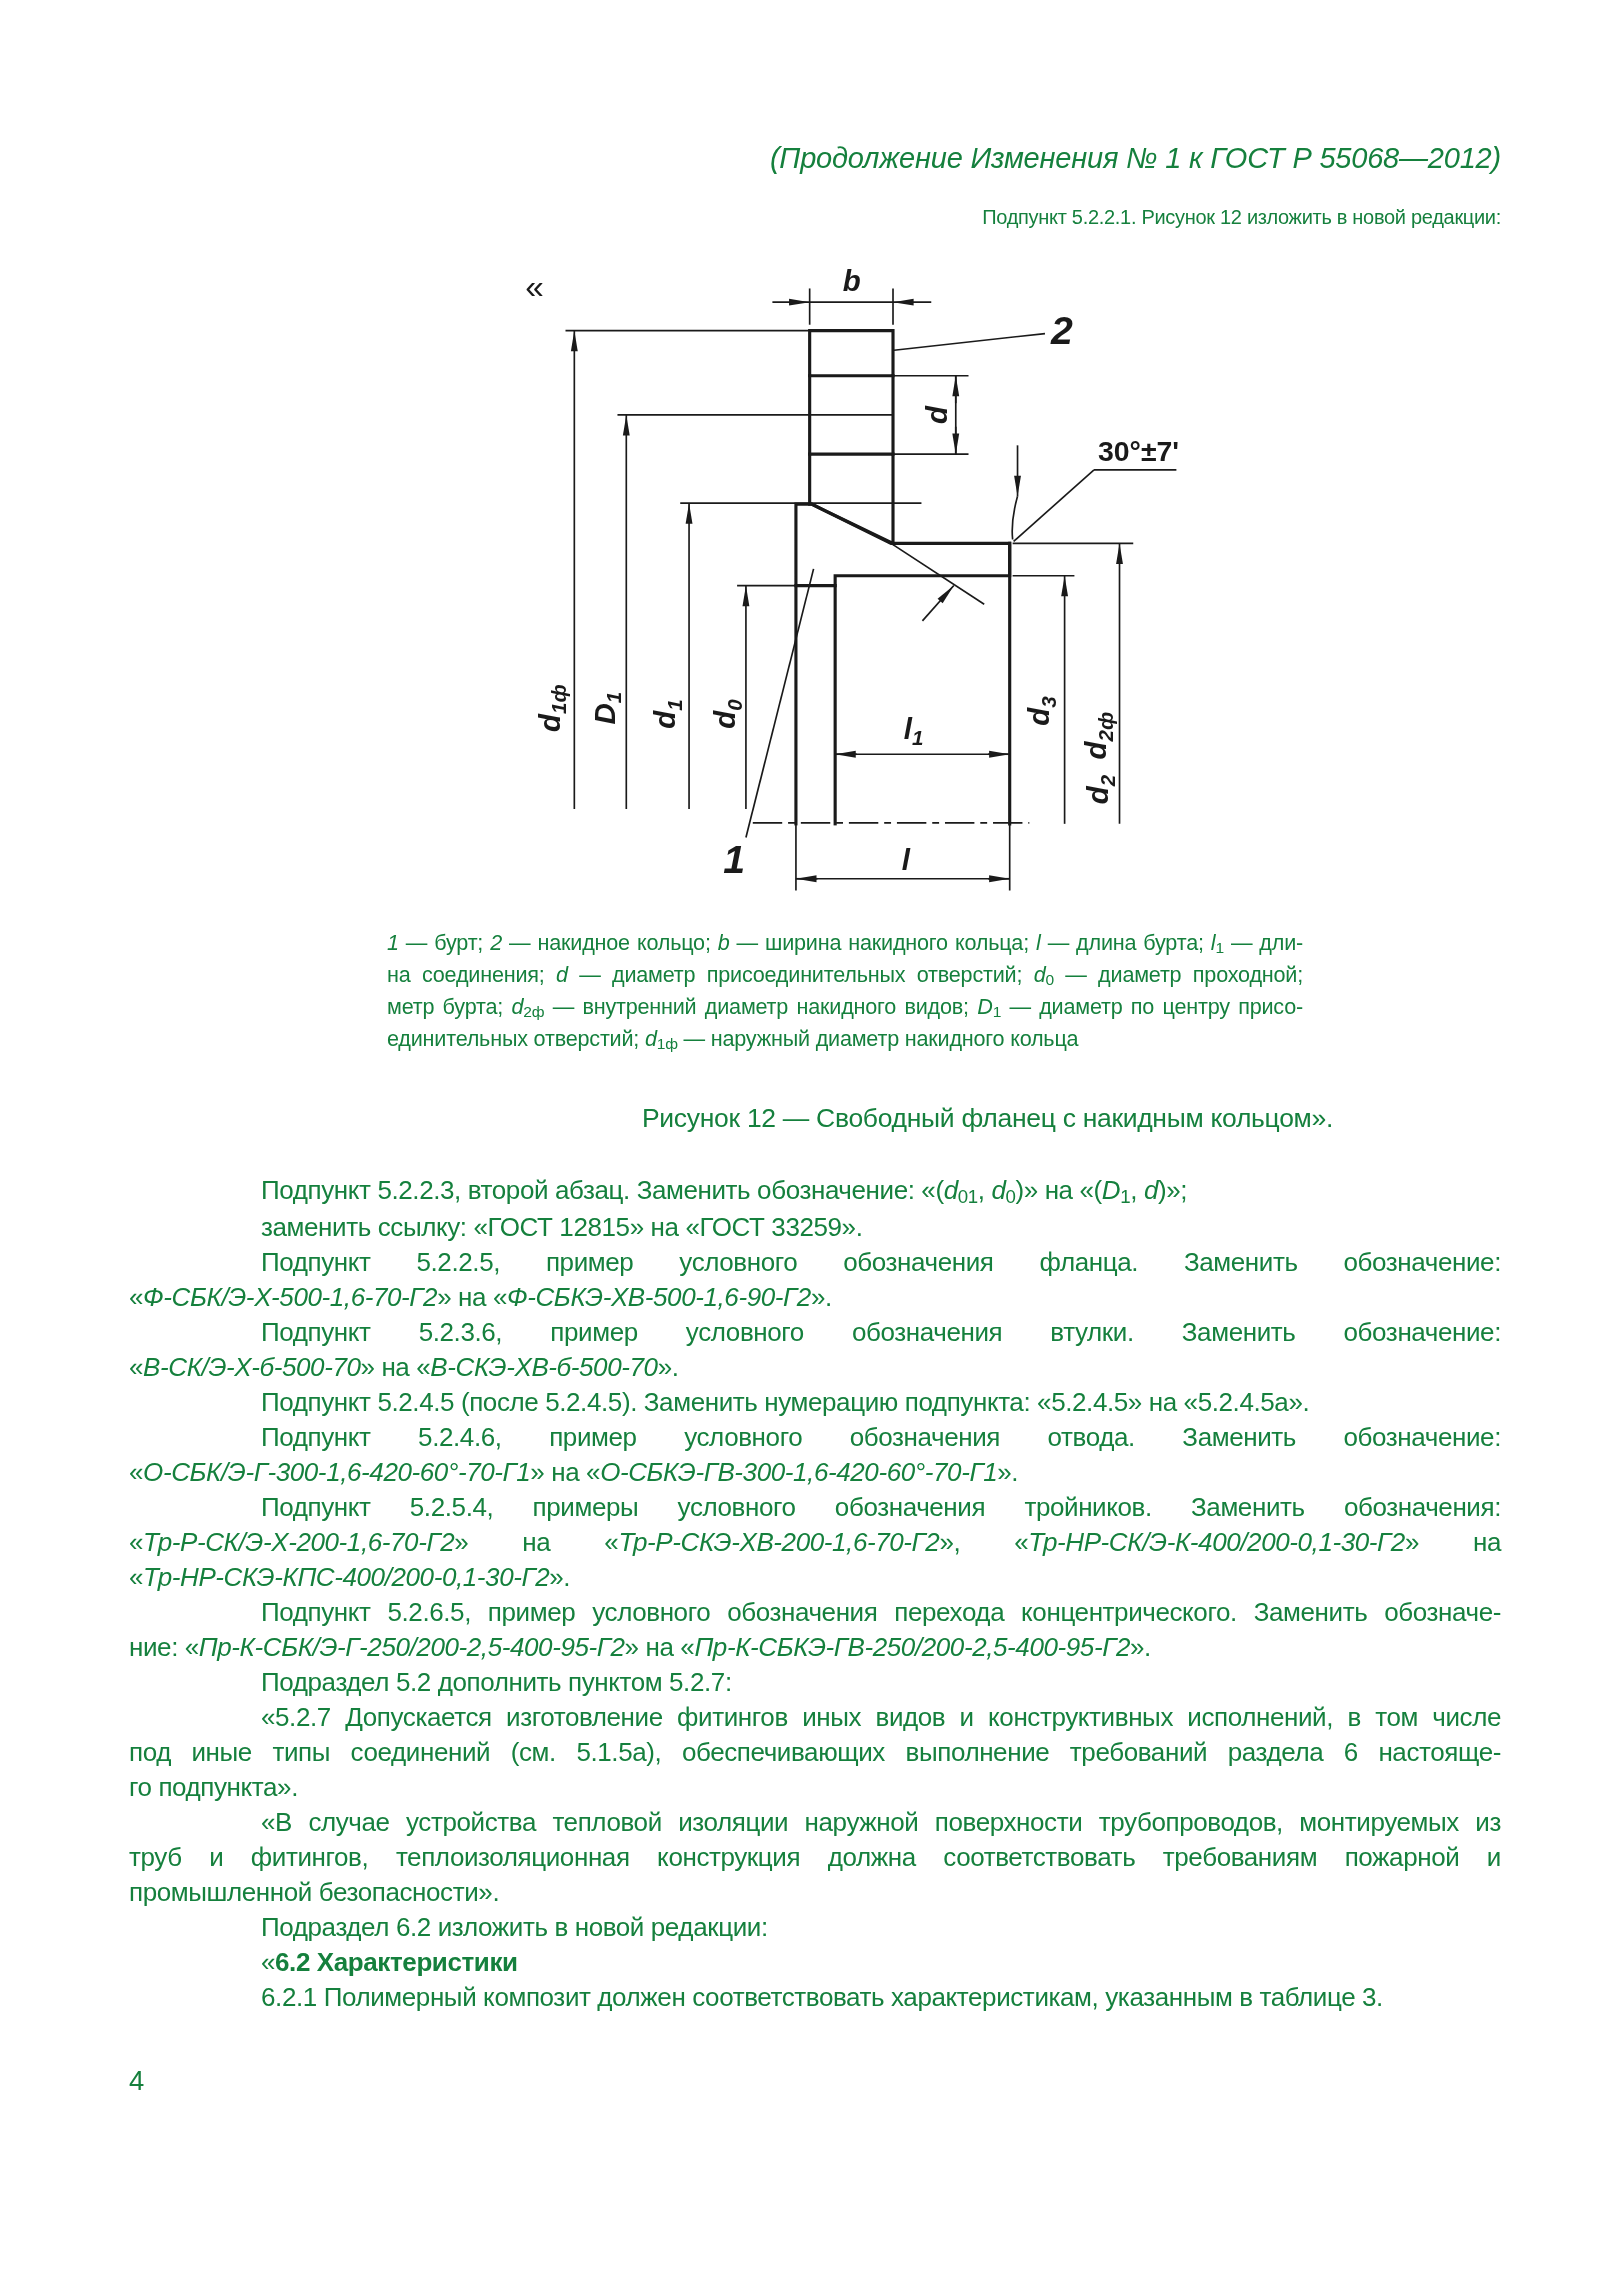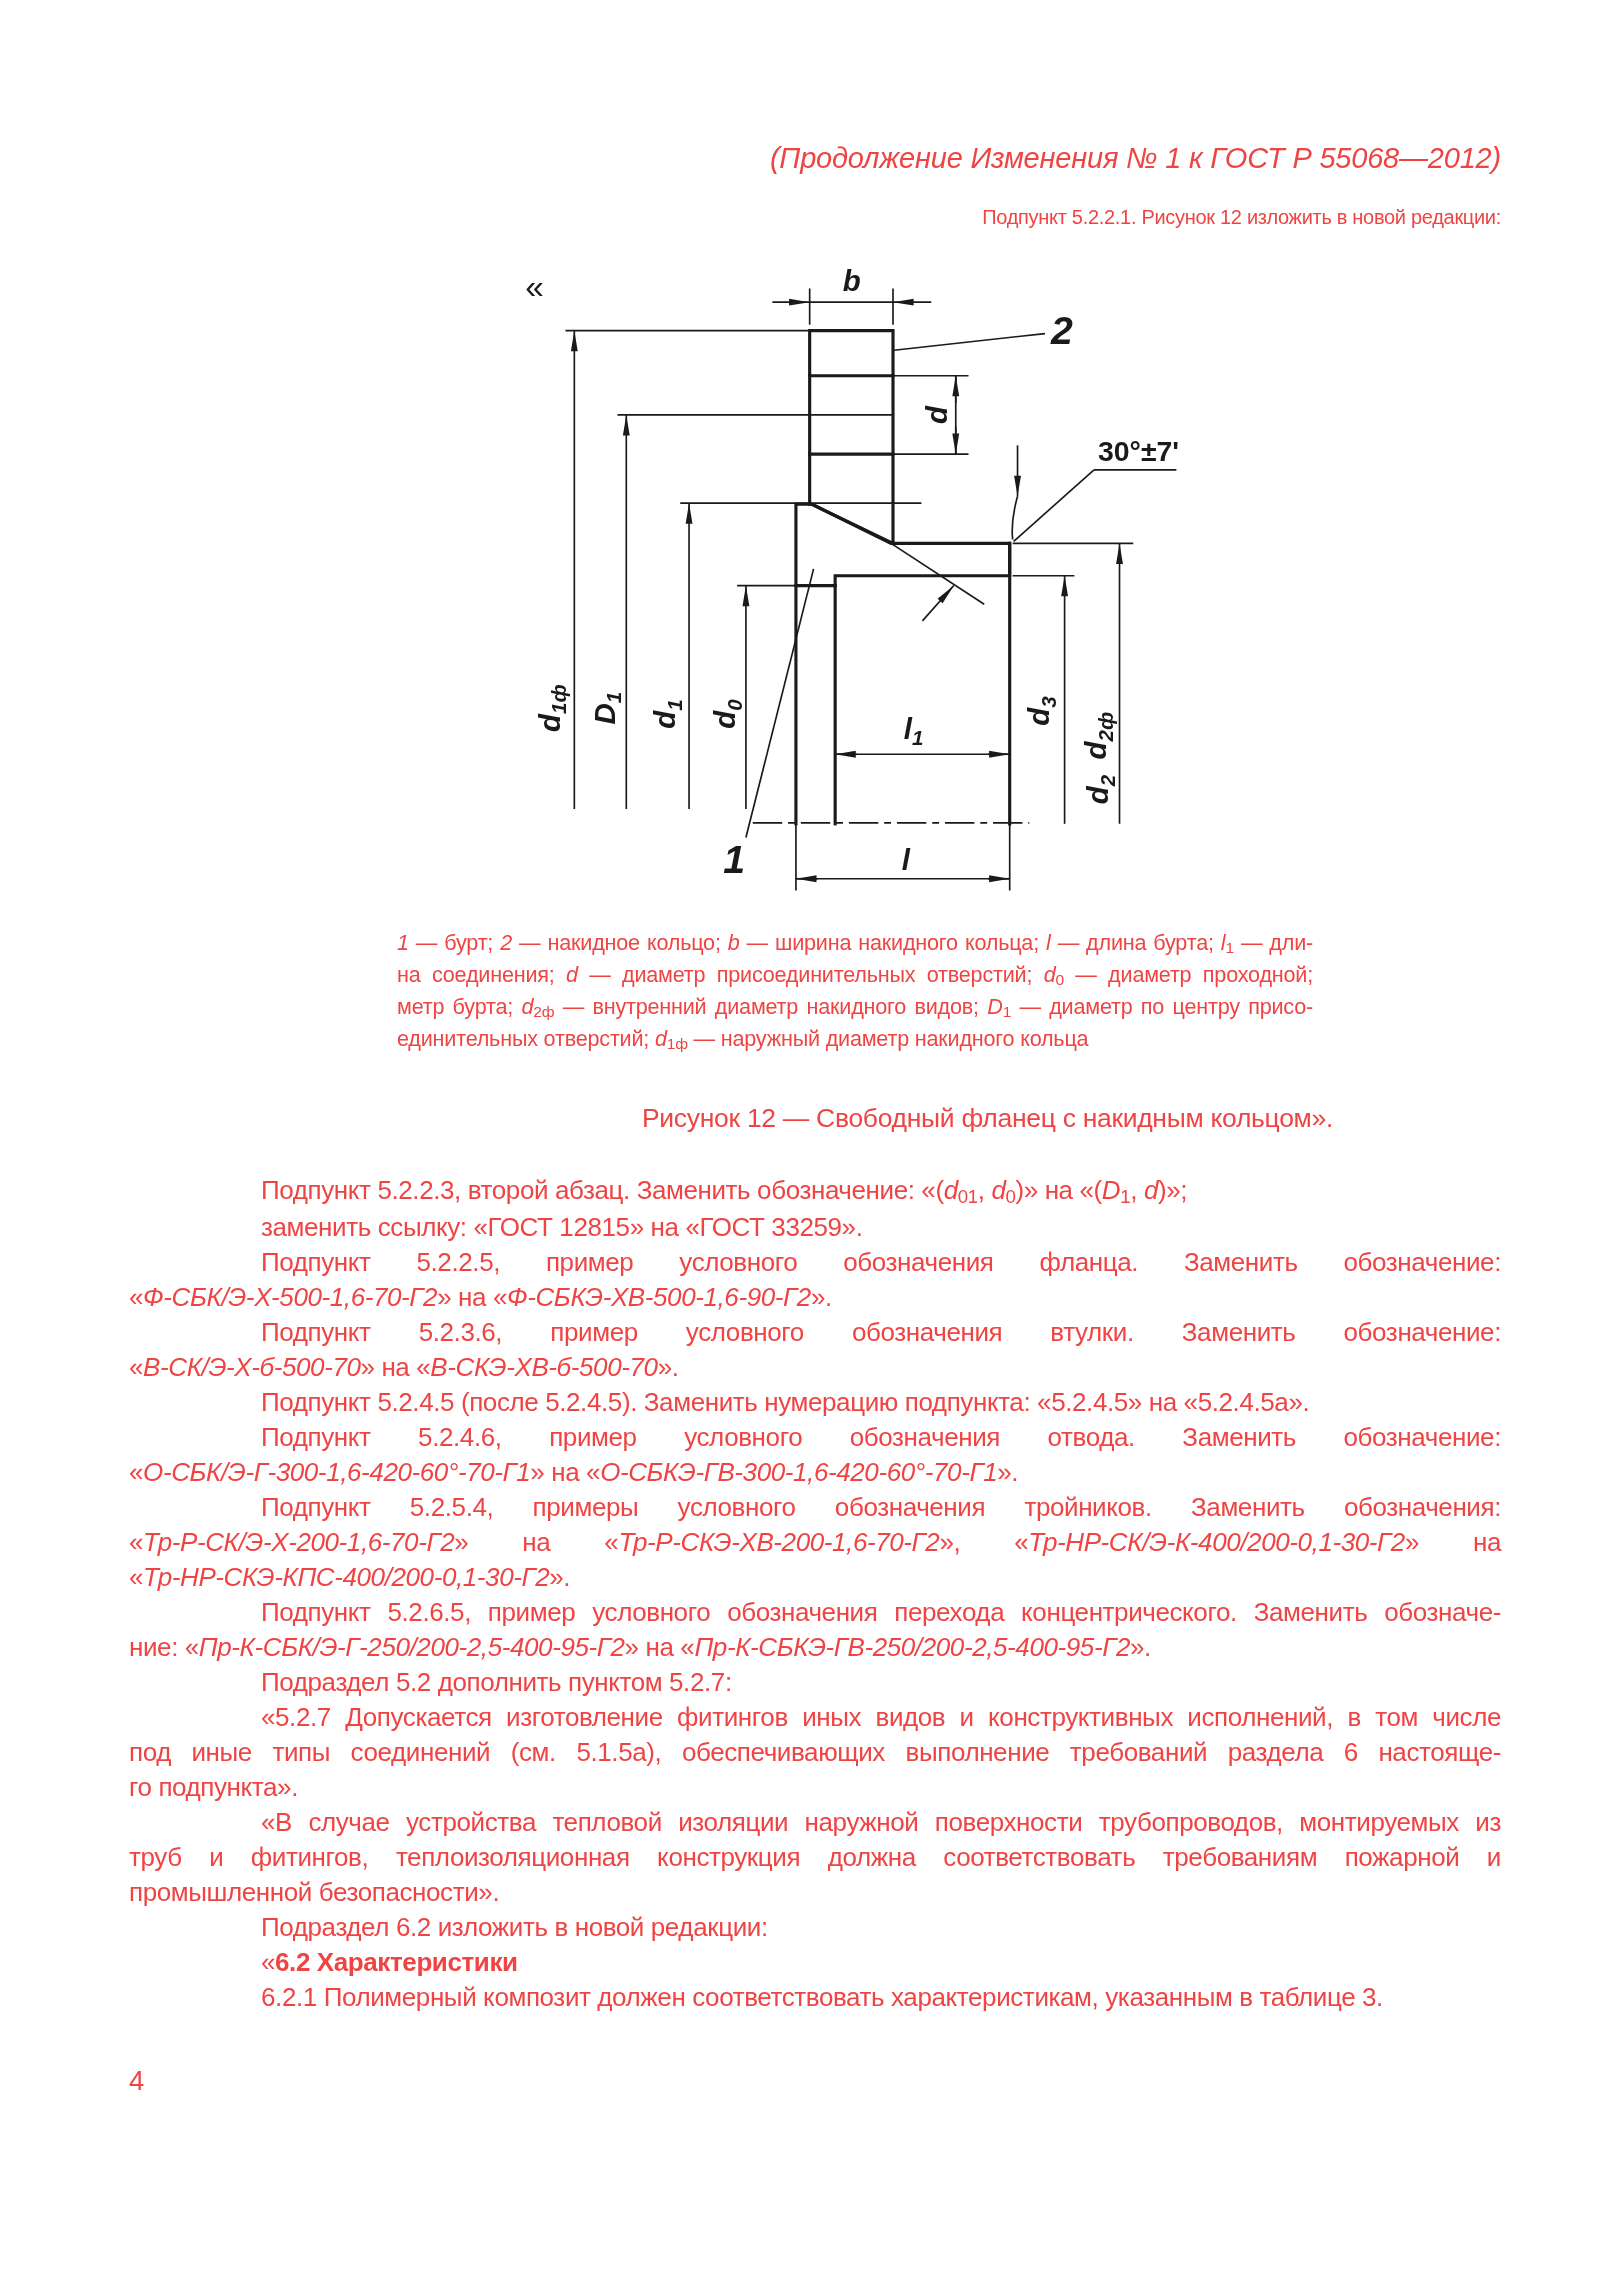--- a/index.html
+++ b/index.html
@@ -1,32 +1,32 @@
 <!DOCTYPE html>
 <html><head>
 <meta charset="utf-8">
 <style>
   html,body{margin:0;padding:0;background:#ffffff;}
   .page{
     position:relative;width:1621px;height:2293px;background:#ffffff;
-    color:#ef4444;font-family:"Liberation Sans","DejaVu Sans",sans-serif;
+    color:#15803d;font-family:"Liberation Sans","DejaVu Sans",sans-serif;
     overflow:hidden;
   }
   .running-header{
     position:absolute;top:142px;left:129px;width:1372px;
     text-align:right;font-style:italic;font-size:29px;letter-spacing:-0.2px;
   }
   .intro{
     position:absolute;top:206px;left:129px;width:1372px;
     font-size:20px;text-indent:132px;letter-spacing:-0.3px;text-align:right;
   }
   .figure-svg{position:absolute;left:490px;top:255px;}
   .caption{
     position:absolute;left:387px;top:928px;width:916px;
-    font-size:21.6px;line-height:30px;letter-spacing:-0.2px;margin-left:10px;
+    font-size:21.6px;line-height:30px;letter-spacing:-0.2px;
   }
   .fig-title{
     position:absolute;left:353px;top:1103px;width:980px;
     text-align:right;font-size:26.5px;letter-spacing:-0.3px;
   }
   .body-block{
     position:absolute;left:129px;top:1173px;width:1372px;
     font-size:26px;line-height:35px;letter-spacing:-0.4px;
   }
   .page-num{position:absolute;left:129px;top:2065px;font-size:27.4px;}

